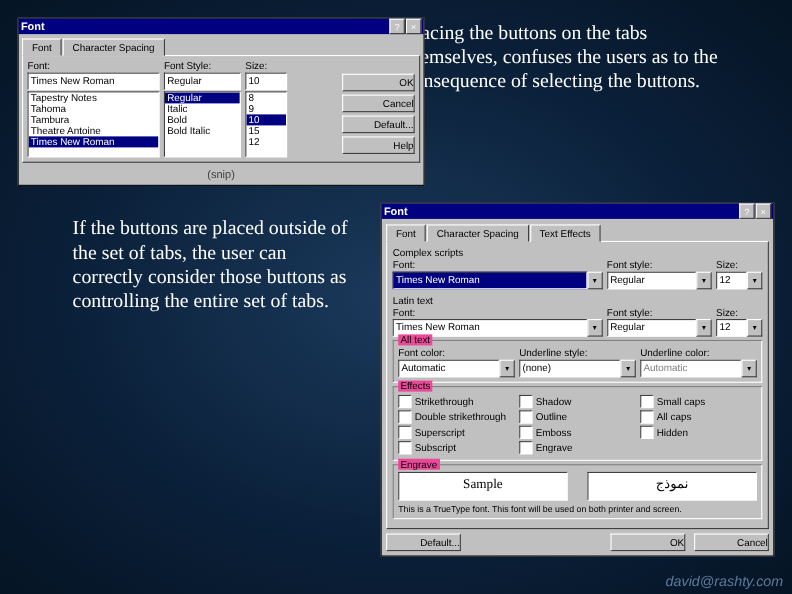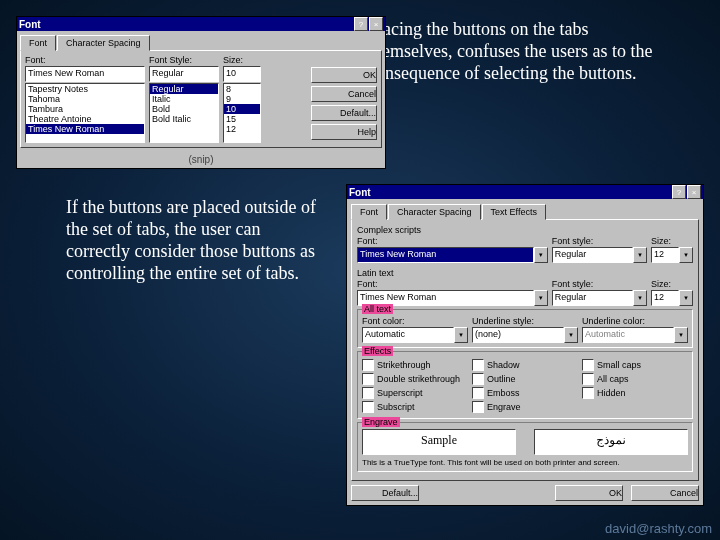--- a/index.html
+++ b/index.html
@@ -25,21 +25,21 @@
 .cbtn{width:12px;background:#c0c0c0;border:1px solid;border-color:#fff #404040 #404040 #fff;display:flex;align-items:center;justify-content:center;font-size:7px}
 .listbox{background:#fff;border:1px solid;border-color:#404040 #fff #fff #404040;font-size:9px;overflow:hidden}
 .listbox div{padding:0 2px;white-space:nowrap}
 .listbox div.sel{background:#000080;color:#fff}
 .btn{background:#c0c0c0;border:1px solid;border-color:#fff #404040 #404040 #fff;font-size:9px;text-align:right;padding:2px 0}
 .group{border:1px solid;border-color:#808080 #fff #fff #808080;margin:3px 0;padding:6px 4px 4px 4px;position:relative}
 .group>.glabel{position:absolute;top:-6px;left:4px;background:#ec4899;padding:0 2px;font-size:9px}
 .chk{display:flex;align-items:center;font-size:9px;gap:3px;margin:1px 0}
 .chkbox{width:10px;height:10px;background:#fff;border:1px solid;border-color:#404040 #fff #fff #404040}
 .snip{text-align:center;font-size:10px;color:#404040;padding:3px}
-.footer{position:absolute;right:8px;bottom:4px;color:#5d7a9a;font-size:13px;}
+.footer{position:absolute;right:8px;bottom:4px;color:#5d7a9a;font-size:13px;font-style:italic}
 .hint{font-size:8px;color:#000}
 </style>
 </head>
 <body>
 
 <div class="caption right-cap">Placing the buttons on the tabs themselves, confuses the users as to the consequence of selecting the buttons.</div>
 <div class="caption left-cap">If the buttons are placed outside of the set of tabs, the user can correctly consider those buttons as controlling the entire set of tabs.</div>
 
 <div class="win" style="left:16px;top:16px;width:368px">
   <div class="titlebar">

